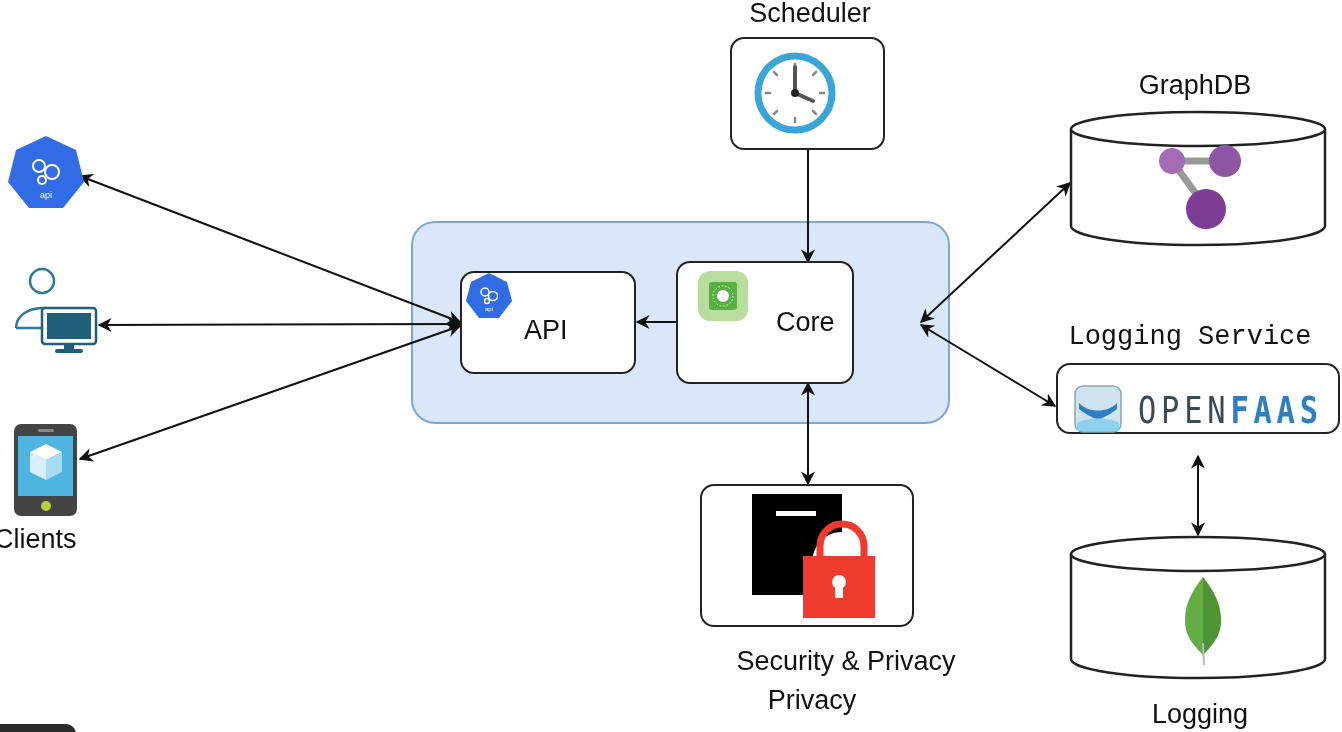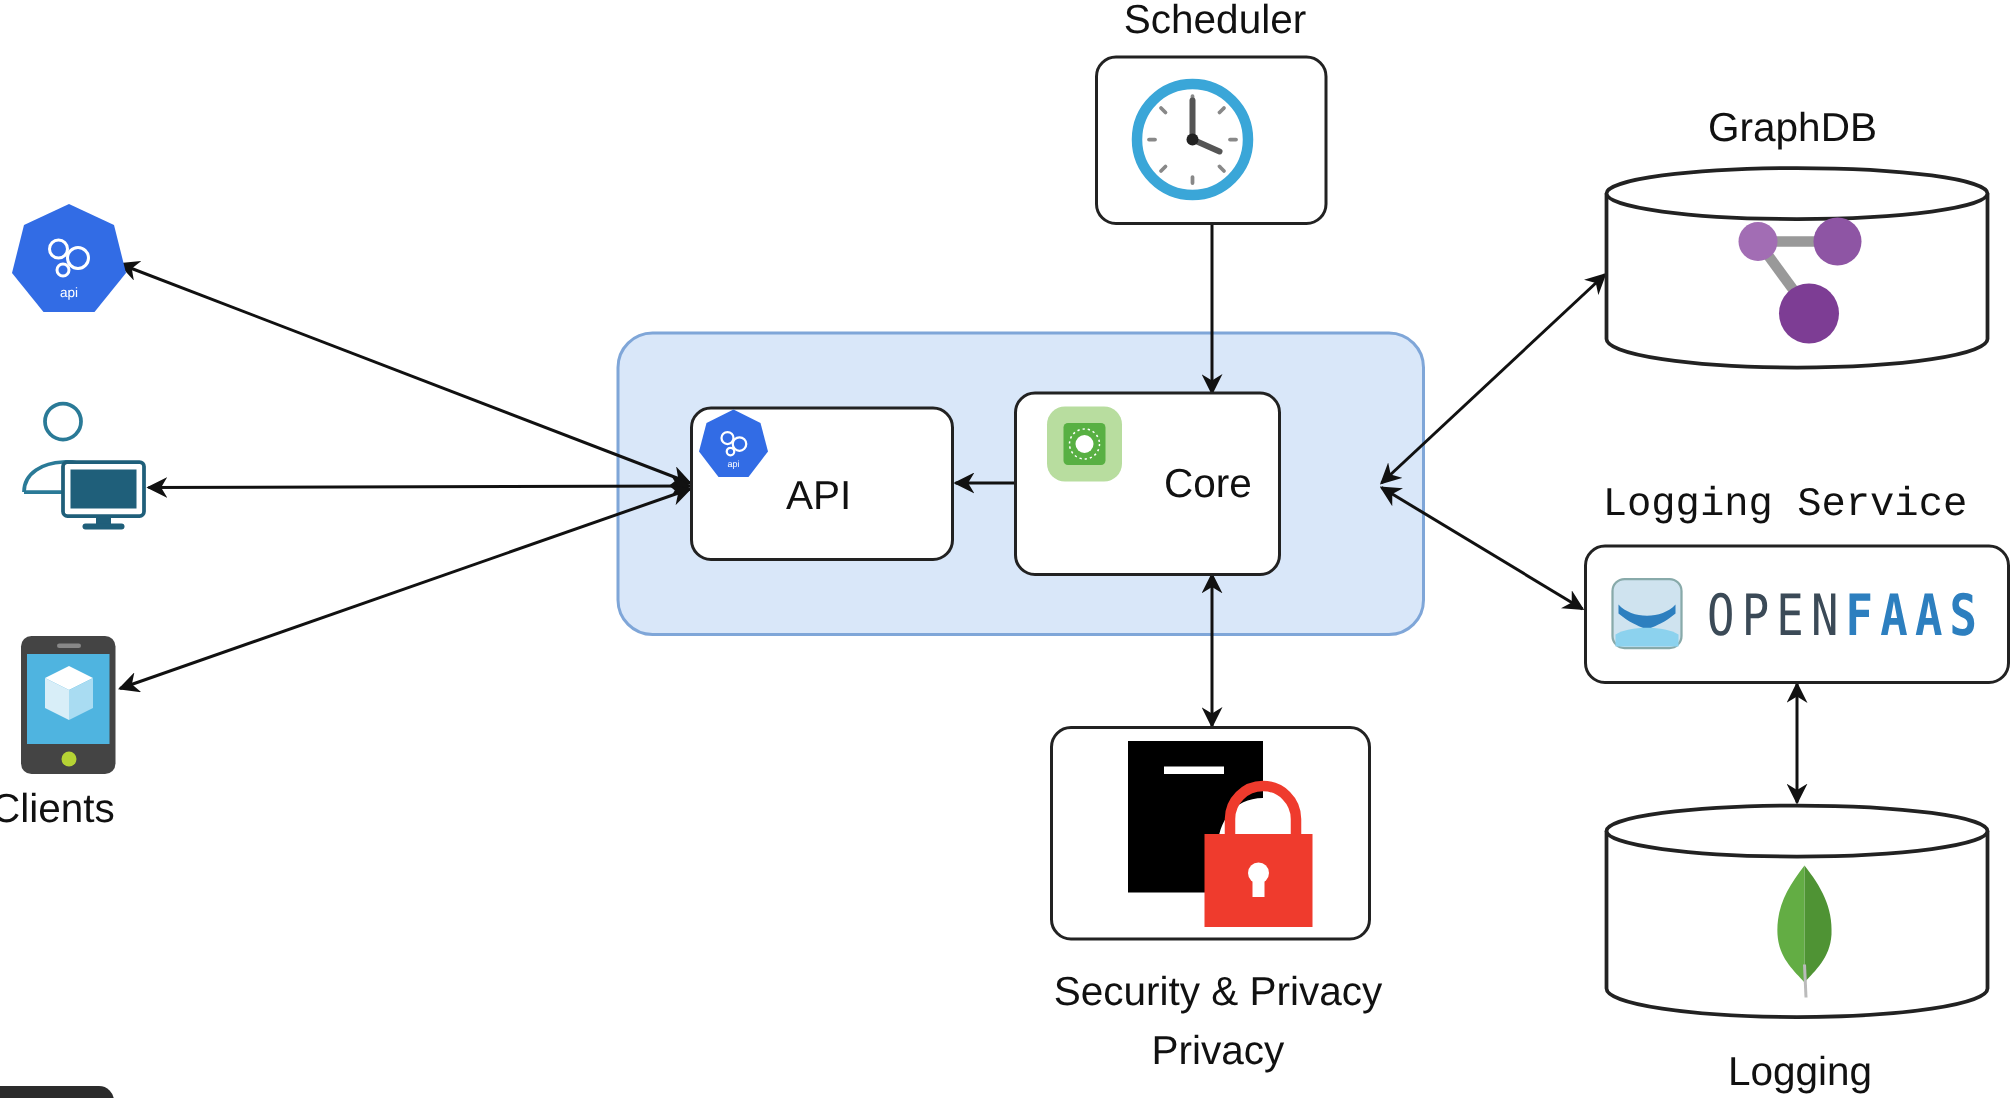--- a/index.html
+++ b/index.html
@@ -116,38 +116,38 @@
 <div class="box" style="left:700px;top:484px;width:214px;height:143px;">
   <svg width="130" height="130" style="left:50px;top:8px;">
     <path d="M0,0 L90,0 L90,38 C70,38 60,55 60,70 L60,101 L0,101 Z" fill="#000"></path>
     <rect x="24" y="17" width="40" height="5" fill="#fff"></rect>
     <path d="M68,66 L68,52 A22,22 0 0 1 112,52 L112,66" fill="none" stroke="#ef3b2d" stroke-width="7"></path>
     <rect x="51" y="62" width="72" height="62" fill="#ef3b2d"></rect>
     <circle cx="87" cy="88" r="7" fill="#fff"></circle>
     <rect x="83" y="90" width="8" height="14" fill="#fff"></rect>
   </svg>
 </div>
-<div class="lbl" style="left:662px;top:646px;width:300px;">Security &amp; Privacy</div>
+<div class="lbl" style="left:696px;top:646px;width:300px;">Security &amp; Privacy</div>
 <div class="lbl" style="left:662px;top:685px;width:300px;">Privacy</div>
 
 <div class="lbl" style="left:1075px;top:70px;width:240px;">GraphDB</div>
 <svg width="260" height="140" style="left:1070px;top:110px;">
   <path d="M1,19 L1,116 A127,19 0 0 0 255,116 L255,19" fill="#fff" stroke="#222" stroke-width="2.5"></path>
   <ellipse cx="128" cy="19" rx="127" ry="17" fill="#fff" stroke="#222" stroke-width="2.5"></ellipse>
   <g>
     <line x1="102" y1="51" x2="154" y2="51" stroke="#999" stroke-width="7"></line>
     <line x1="102" y1="51" x2="132" y2="92" stroke="#999" stroke-width="7"></line>
     <circle cx="102" cy="51" r="13" fill="#a26db4"></circle>
     <circle cx="155" cy="51" r="16" fill="#8e55a4"></circle>
     <circle cx="136" cy="99" r="20" fill="#7d3d94"></circle>
   </g>
 </svg>
 
 <div class="lbl" style="left:1060px;top:322px;width:260px;font-family:Liberation Mono, monospace;">Logging Service</div>
-<div class="box" style="left:1056px;top:363px;width:284px;height:93px;">
+<div class="box" style="left:1056px;top:363px;width:284px;height:71px;">
   <svg width="50" height="50" style="left:16px;top:20px;">
     <rect x="1" y="1" width="46" height="46" rx="8" fill="#cfe3ef" stroke="#8aa" stroke-width="1.5"></rect>
     <path d="M5,18 C14,28 34,28 43,18 L43,24 C36,30 30,32 26,34 L30,44 L18,44 L22,34 C18,32 12,30 5,24 Z" fill="#2d7fbf"></path>
     <path d="M3,38 C12,32 36,32 45,38 L45,46 L3,46 Z" fill="#8cd2ee"></path>
   </svg>
   <div class="abs" style="left:80px;top:22px;font-family:'DejaVu Sans Mono', monospace;font-size:38px;letter-spacing:6px;line-height:46px;transform:scaleX(0.8);transform-origin:left;">
     <span style="color:#3b4a57;">OPEN</span><span style="color:#2d7fbf;font-weight:bold;">FAAS</span>
   </div>
 </div>
 

